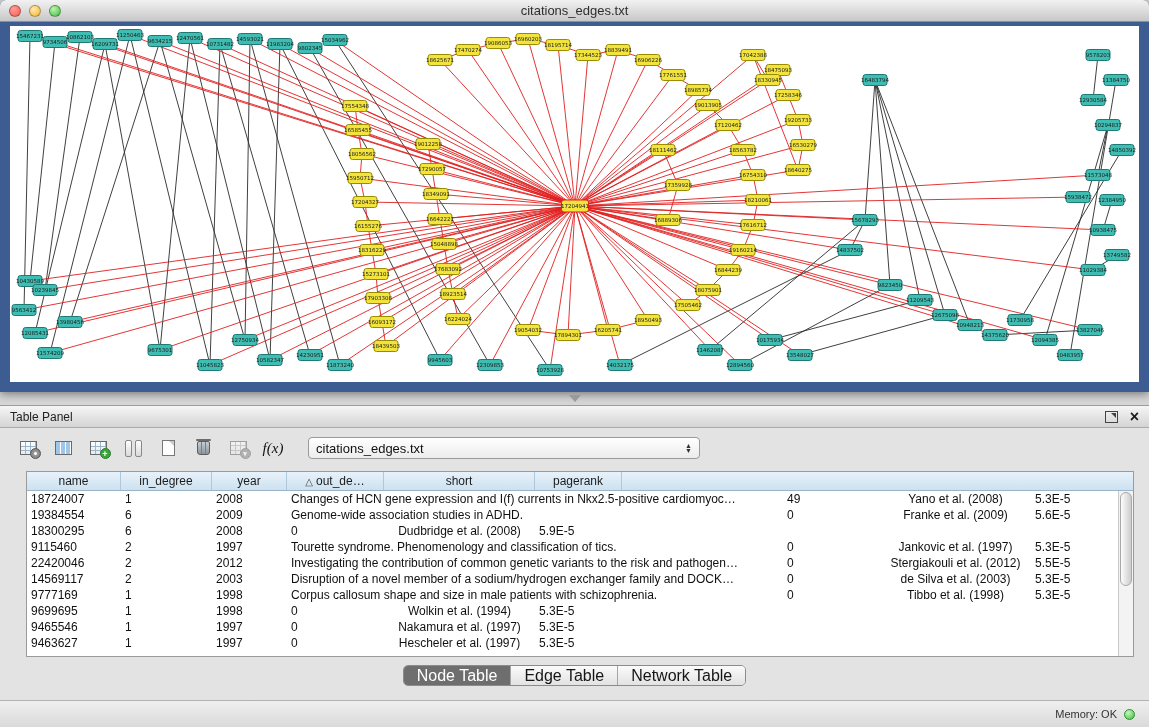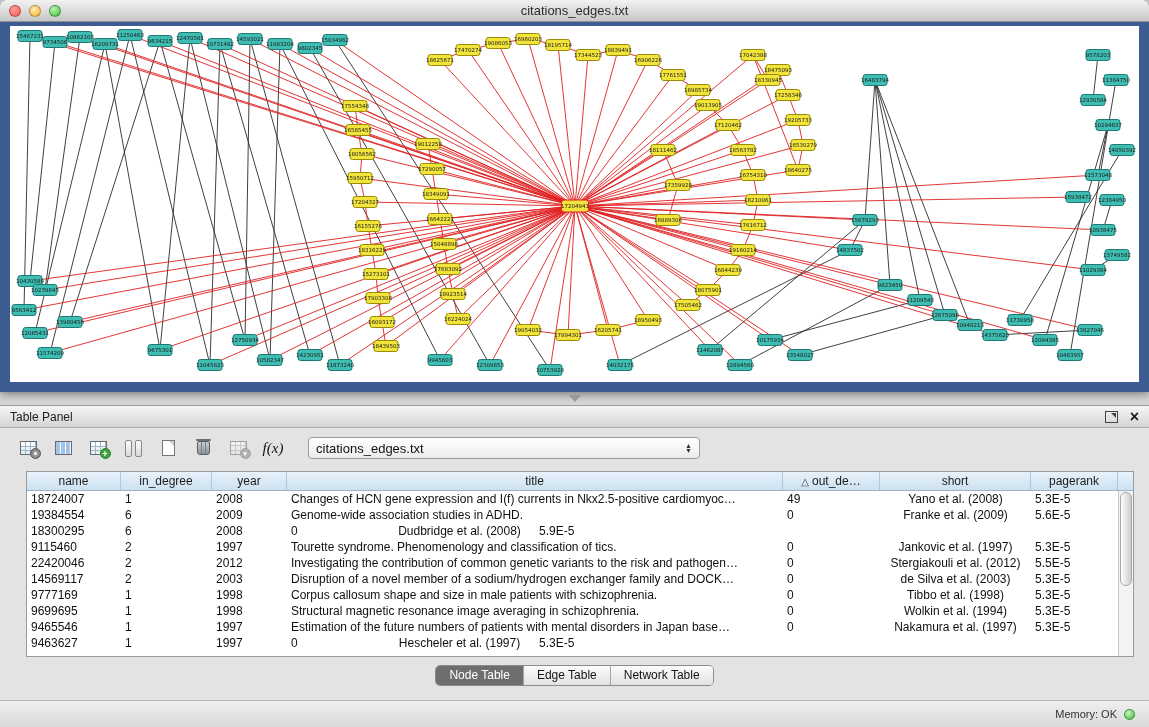--- a/index.html
+++ b/index.html
@@ -63,21 +63,21 @@
   .th{font-size:12px;color:#1c1c1c;display:flex;align-items:center;justify-content:center;border-right:1px solid #aec7da;box-sizing:border-box;overflow:hidden;white-space:nowrap;flex:0 0 auto;}
   .th .sort{margin-right:3px;font-size:10px;color:#4a4a4a;}
   .tbody{position:absolute;top:19px;left:0;right:15px;bottom:0;overflow:hidden;}
   .tr{display:flex;height:16px;text-align:right;}
   .td{font-size:12px;color:#101010;padding:0 4px;box-sizing:border-box;white-space:nowrap;overflow:hidden;display:flex;align-items:center;flex:0 0 auto;}
   .vscroll{position:absolute;right:0;top:19px;bottom:0;width:15px;background:#f3f3f3;border-left:1px solid #c9c9c9;box-sizing:border-box;}
   .vthumb{margin:1px;height:92px;background:linear-gradient(to right,#fdfdfd,#cccccc);border:1px solid #a8a8a8;border-radius:7px;}
 
   .tabs-row{display:flex;justify-content:center;margin-top:8px;}
   .segmented{display:flex;border:1px solid #8b8b8b;border-radius:5px;overflow:hidden;}
-  .seg{font-size:12px;padding:2px 13px;color:#151515;background:linear-gradient(#fbfbfb,#e2e2e2);border-left:1px solid #a5a5a5;line-height:15px;}
+  .seg{font-size:16px;padding:2px 13px;color:#151515;background:linear-gradient(#fbfbfb,#e2e2e2);border-left:1px solid #a5a5a5;line-height:15px;}
   .seg:first-child{border-left:none;}
   .seg.selected{background:#6e6e6e;color:#ffffff;}
 
   
   .status-bar{position:absolute;bottom:0;left:0;width:1149px;height:27px;background:linear-gradient(#efefef,#dadada);border-top:1px solid #b3b3b3;display:flex;align-items:center;justify-content:flex-end;padding-right:14px;box-sizing:border-box;gap:7px;}
   .memory-label{font-size:11px;color:#333;}
   .memory-dot{width:11px;height:11px;border-radius:50%;background:radial-gradient(circle at 35% 30%,#c9f7c0,#3cbf3c);border:1px solid #2f8f2f;box-sizing:border-box;}
 </style>
 </head>
 <body>
@@ -782,23 +782,20 @@
     <div class="thead" id="thead">
         <div class="th" style="width: 94px;">
           <span>name</span>
         </div>
         <div class="th" style="width: 91px;">
           <span>in_degree</span>
         </div>
         <div class="th" style="width: 75px;">
           <span>year</span>
         </div>
-        <div class="th" style="flex: 1 1 auto;">
-          <span>title</span>
-        </div>
         <div class="th" style="width: 97px;">
           <span class="sort">△</span>
           <span>out_de…</span>
         </div>
         <div class="th" style="width: 151px;">
           <span>short</span>
         </div>
         <div class="th" style="width: 87px;">
           <span>pagerank</span>
         </div>
@@ -863,30 +860,28 @@
           <div class="td" style="width: 75px;">1998</div>
           <div class="td" style="flex: 1 1 auto;">Corpus callosum shape and size in male patients with schizophrenia.</div>
           <div class="td" style="width: 97px;">0</div>
           <div class="td" style="width: 151px; justify-content: center;">Tibbo et al. (1998)</div>
           <div class="td" style="width: 87px;">5.3E-5</div>
         </div>
         <div class="tr">
           <div class="td" style="width: 94px;">9699695</div>
           <div class="td" style="width: 91px;">1</div>
           <div class="td" style="width: 75px;">1998</div>
-          <div class="td" style="flex: 1 1 auto;">Structural magnetic resonance image averaging in schizophrenia.</div>
           <div class="td" style="width: 97px;">0</div>
           <div class="td" style="width: 151px; justify-content: center;">Wolkin et al. (1994)</div>
           <div class="td" style="width: 87px;">5.3E-5</div>
         </div>
         <div class="tr">
           <div class="td" style="width: 94px;">9465546</div>
           <div class="td" style="width: 91px;">1</div>
           <div class="td" style="width: 75px;">1997</div>
-          <div class="td" style="flex: 1 1 auto;">Estimation of the future numbers of patients with mental disorders in Japan base…</div>
           <div class="td" style="width: 97px;">0</div>
           <div class="td" style="width: 151px; justify-content: center;">Nakamura et al. (1997)</div>
           <div class="td" style="width: 87px;">5.3E-5</div>
         </div>
         <div class="tr">
           <div class="td" style="width: 94px;">9463627</div>
           <div class="td" style="width: 91px;">1</div>
           <div class="td" style="width: 75px;">1997</div>
           <div class="td" style="width: 97px;">0</div>
           <div class="td" style="width: 151px; justify-content: center;">Hescheler et al. (1997)</div>

